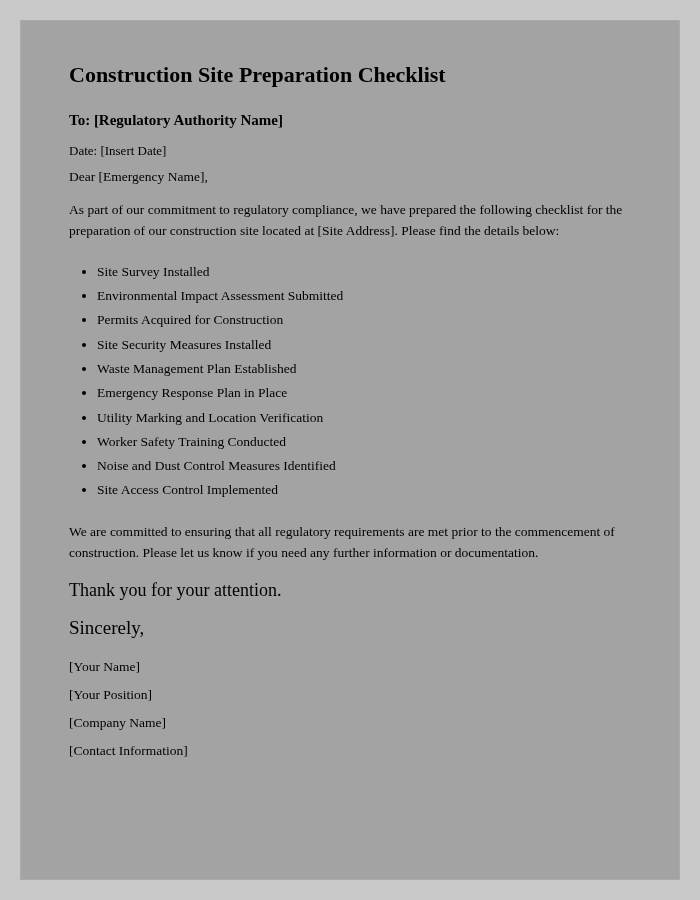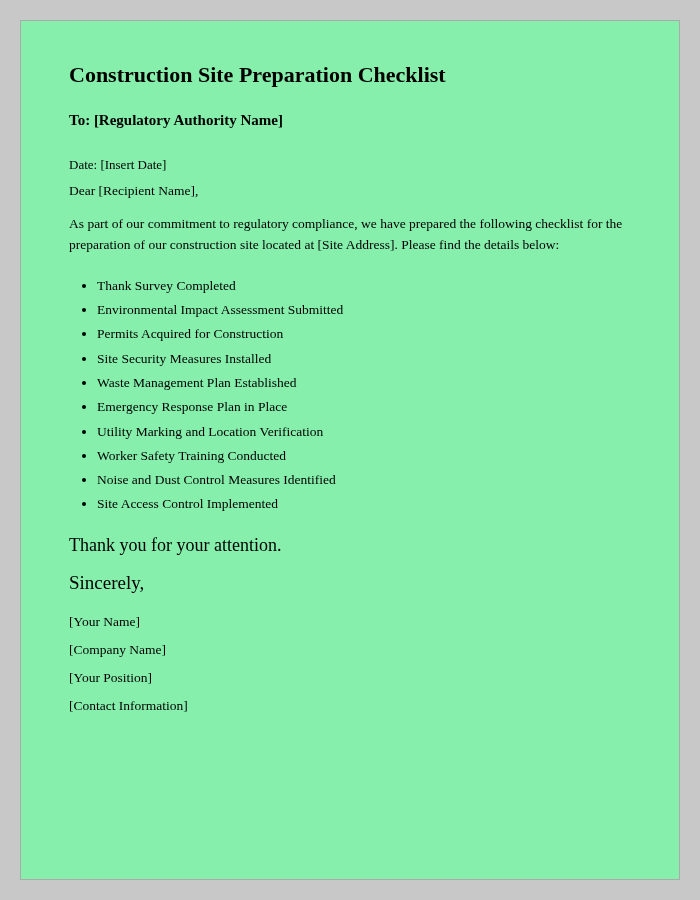--- a/index.html
+++ b/index.html
@@ -13,38 +13,38 @@
       display: flex;
       justify-content: center;
       align-items: flex-start;
       min-height: 900px;
       padding: 20px;
       font-family: Georgia, 'Times New Roman', serif;
     }
 
     .page-container {
       width: 660px;
-      background: #86efac;
+      background: #a3a3a3;
       border: 1px solid #aaaaaa;
       padding: 40px 48px;
       min-height: 860px;
     }
 
     .doc-title {
       font-size: 22px;
       font-weight: bold;
       font-family: Georgia, serif;
       margin-bottom: 22px;
       line-height: 1.3;
     }
 
     .to-line {
       font-size: 15px;
       font-weight: bold;
-      margin-bottom: 28px;
+      margin-bottom: 14px;
     }
 
     .date-line {
       font-size: 13px;
       margin-bottom: 10px;
     }
 
     .dear-line {
       font-size: 13.5px;
       margin-bottom: 14px;
@@ -106,43 +106,44 @@
     <span> </span>
     <span>[Regulatory Authority Name]</span>
   </p>
 
   <p class="date-line">
     <span>Date:</span>
     <span> </span>
     <span>[Insert Date]</span>
   </p>
 
-  <p class="dear-line">Dear [Recipient Name],</p>
+  <p class="dear-line">Dear [Emergency Name],</p>
 
   <p class="intro-paragraph">As part of our commitment to regulatory compliance, we have prepared the following checklist for the preparation of our construction site located at [Site Address]. Please find the details below:</p>
 
 
   <ul class="checklist-list">
-  <li>Thank Survey Completed</li>
+  <li>Site Survey Installed</li>
       <li>Environmental Impact Assessment Submitted</li>
       <li>Permits Acquired for Construction</li>
       <li>Site Security Measures Installed</li>
       <li>Waste Management Plan Established</li>
       <li>Emergency Response Plan in Place</li>
       <li>Utility Marking and Location Verification</li>
       <li>Worker Safety Training Conducted</li>
       <li>Noise and Dust Control Measures Identified</li>
       <li>Site Access Control Implemented</li>
     </ul>
 
+  <p class="closing-paragraph">We are committed to ensuring that all regulatory requirements are met prior to the commencement of construction. Please let us know if you need any further information or documentation.</p>
 
   <p class="thank-you-line">Thank you for your attention.</p>
 
   <p class="sincerely-line">Sincerely,</p>
 
   <div class="signature-block">
     <p>[Your Name]</p>
+    <p>[Your Position]</p>
     <p>[Company Name]</p>
-    <p>[Your Position]</p>
     <p>[Contact Information]</p>
   </div>
 
 </div>
 
 </body></html>

